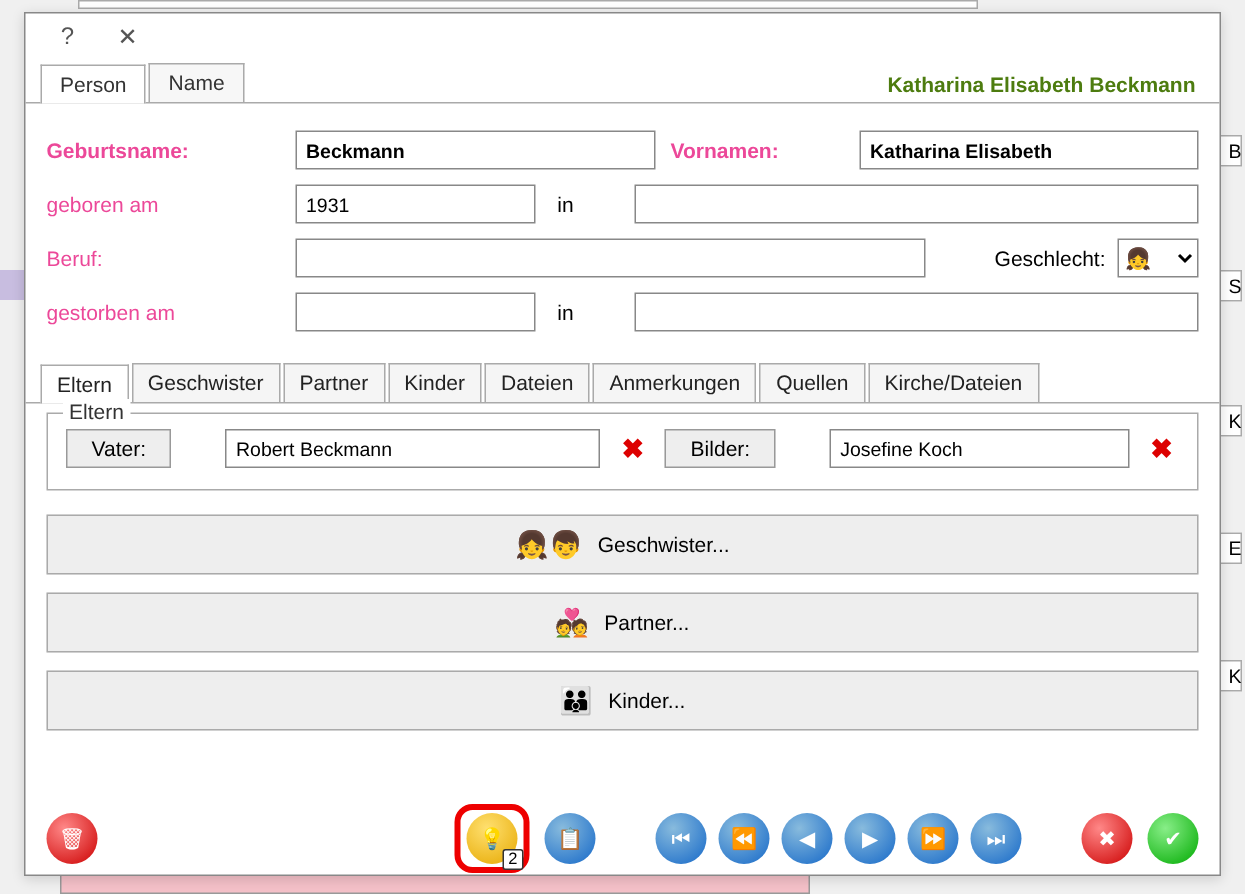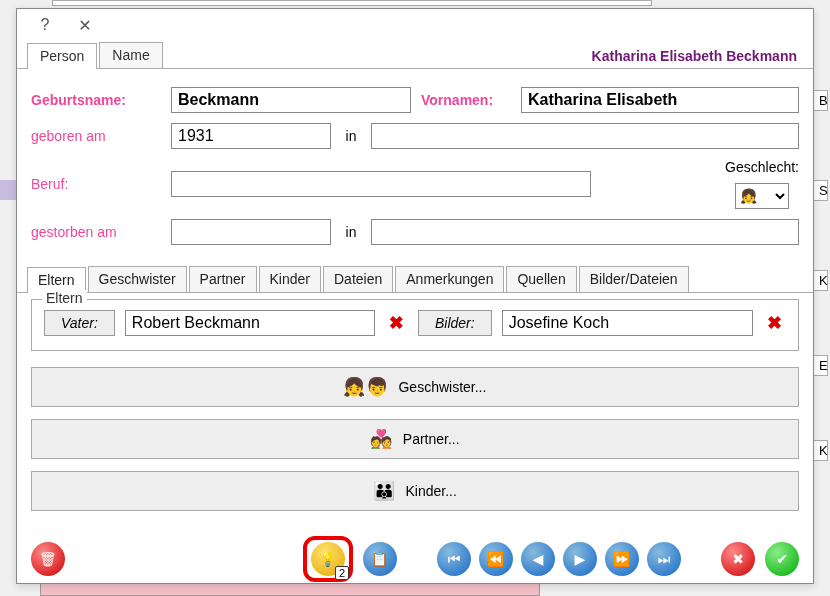--- a/index.html
+++ b/index.html
@@ -17,41 +17,41 @@
 
 .dialog { position: absolute; left: 16px; top: 8px; width: 798px; height: 576px; background: #fff; border: 1px solid #888; box-shadow: 0 2px 8px rgba(0,0,0,0.15); }
 
 .titlebar { display:flex; align-items:center; height:32px; padding:0 8px; color:#555; font-size:15px; }
 .titlebar .title { flex:1; }
 .titlebar .tbtn { width:40px; text-align:center; font-size:16px; color:#555; cursor:pointer; }
 
 .tabstrip-top { display:flex; align-items:flex-end; padding:0 10px; height:28px; border-bottom:1px solid #aaa; position:relative; }
 .tabstrip-top .tab { padding:4px 12px 5px; border:1px solid #aaa; border-bottom:none; background:#f7f7f7; margin-right:2px; color:#333; cursor:pointer; position:relative; }
 .tabstrip-top .tab.active { background:#fff; font-weight:normal; top:1px; }
-.tabstrip-top .rightname { margin-left:auto; font-weight:bold; color:#701a75; padding:4px 6px; }
+.tabstrip-top .rightname { margin-left:auto; font-weight:bold; color:#4d7c0f; padding:4px 6px; }
 
 .formarea { padding:8px 14px 6px; }
 .row { display:flex; align-items:center; margin:10px 0; gap:10px; }
 .lbl { width:130px; color:#ec4899; }
 .lbl.bold { font-weight:bold; }
-.inp { border:1px solid #888; height:26px; padding:2px 6px; font-size:16px; background:#fff; }
+.inp { border:1px solid #888; height:26px; padding:2px 6px; font-size:13px; background:#fff;margin-left:26px; }
 .inp.bold { font-weight:bold; }
 .sm-lbl { width:20px; text-align:center; }
-.gender { margin-left:auto; display:flex; align-items:center; gap:8px;flex-direction:column; }
+.gender { margin-left:auto; display:flex; align-items:center; gap:8px; }
 .gender select { border:1px solid #888; height:26px; width:54px; background:#fff; }
 
 .tabstrip-mid { display:flex; align-items:flex-end; padding:0 10px; height:28px; border-bottom:1px solid #aaa; margin-top:4px; }
 .tabstrip-mid .tab { padding:4px 10px 5px; border:1px solid #aaa; border-bottom:none; background:#f5f5f5; margin-right:2px; color:#222; cursor:pointer; position:relative; }
 .tabstrip-mid .tab.active { background:#fff; top:1px; }
 
 .relarea { padding:6px 14px 2px; }
 .fieldset { border:1px solid #aaa; padding:10px 12px 14px; position:relative; margin-bottom:16px; }
 .fieldset .legend { position:absolute; top:-10px; left:10px; background:#fff; padding:0 4px; color:#333; }
 .parentrow { display:flex; align-items:center; gap:10px; }
-.pbtn { background:#eee; border:1px solid #999; padding:4px 16px; cursor:pointer;font-style:italic; }
+.pbtn { background:#eee; border:1px solid #999; padding:4px 16px; cursor:pointer; }
 .xbtn { color:#d00; font-weight:bold; font-size:18px; cursor:pointer; padding:0 4px; }
 
 .bigbtn { display:flex; align-items:center; justify-content:center; gap:10px; width:100%; background:#eee; border:1px solid #aaa; padding:8px; margin:12px 0; cursor:pointer; font-size:15px; }
 .bigbtn .ico { font-size:18px; }
 
 .bottombar { position:absolute; left:0; right:0; bottom:0; height:48px; display:flex; align-items:center; padding:0 14px; gap:10px; }
 .iconbtn { width:34px; height:34px; border-radius:50%; display:flex; align-items:center; justify-content:center; cursor:pointer; font-size:18px; color:#fff; }
 .iconbtn.red { background: radial-gradient(circle at 35% 30%, #f88, #c00); }
 .iconbtn.blue { background: radial-gradient(circle at 35% 30%, #8bd, #1568c8); }
 .iconbtn.green { background: radial-gradient(circle at 35% 30%, #8e8, #0a0); }
@@ -118,21 +118,21 @@
   </div>
 
   <div class="tabstrip-mid">
     <div class="tab active">Eltern</div>
     <div class="tab">Geschwister</div>
     <div class="tab">Partner</div>
     <div class="tab">Kinder</div>
     <div class="tab">Dateien</div>
     <div class="tab">Anmerkungen</div>
     <div class="tab">Quellen</div>
-    <div class="tab">Bilder/Dateien</div>
+    <div class="tab">Kirche/Dateien</div>
   </div>
 
   <div class="relarea">
     <div class="fieldset">
       <span class="legend">Eltern</span>
       <div class="parentrow">
         <button class="pbtn">Vater:</button>
         <input class="inp" style="width: 250px;" value="Robert Beckmann">
         <span class="xbtn">✖</span>
         <button class="pbtn">Bilder:</button>

